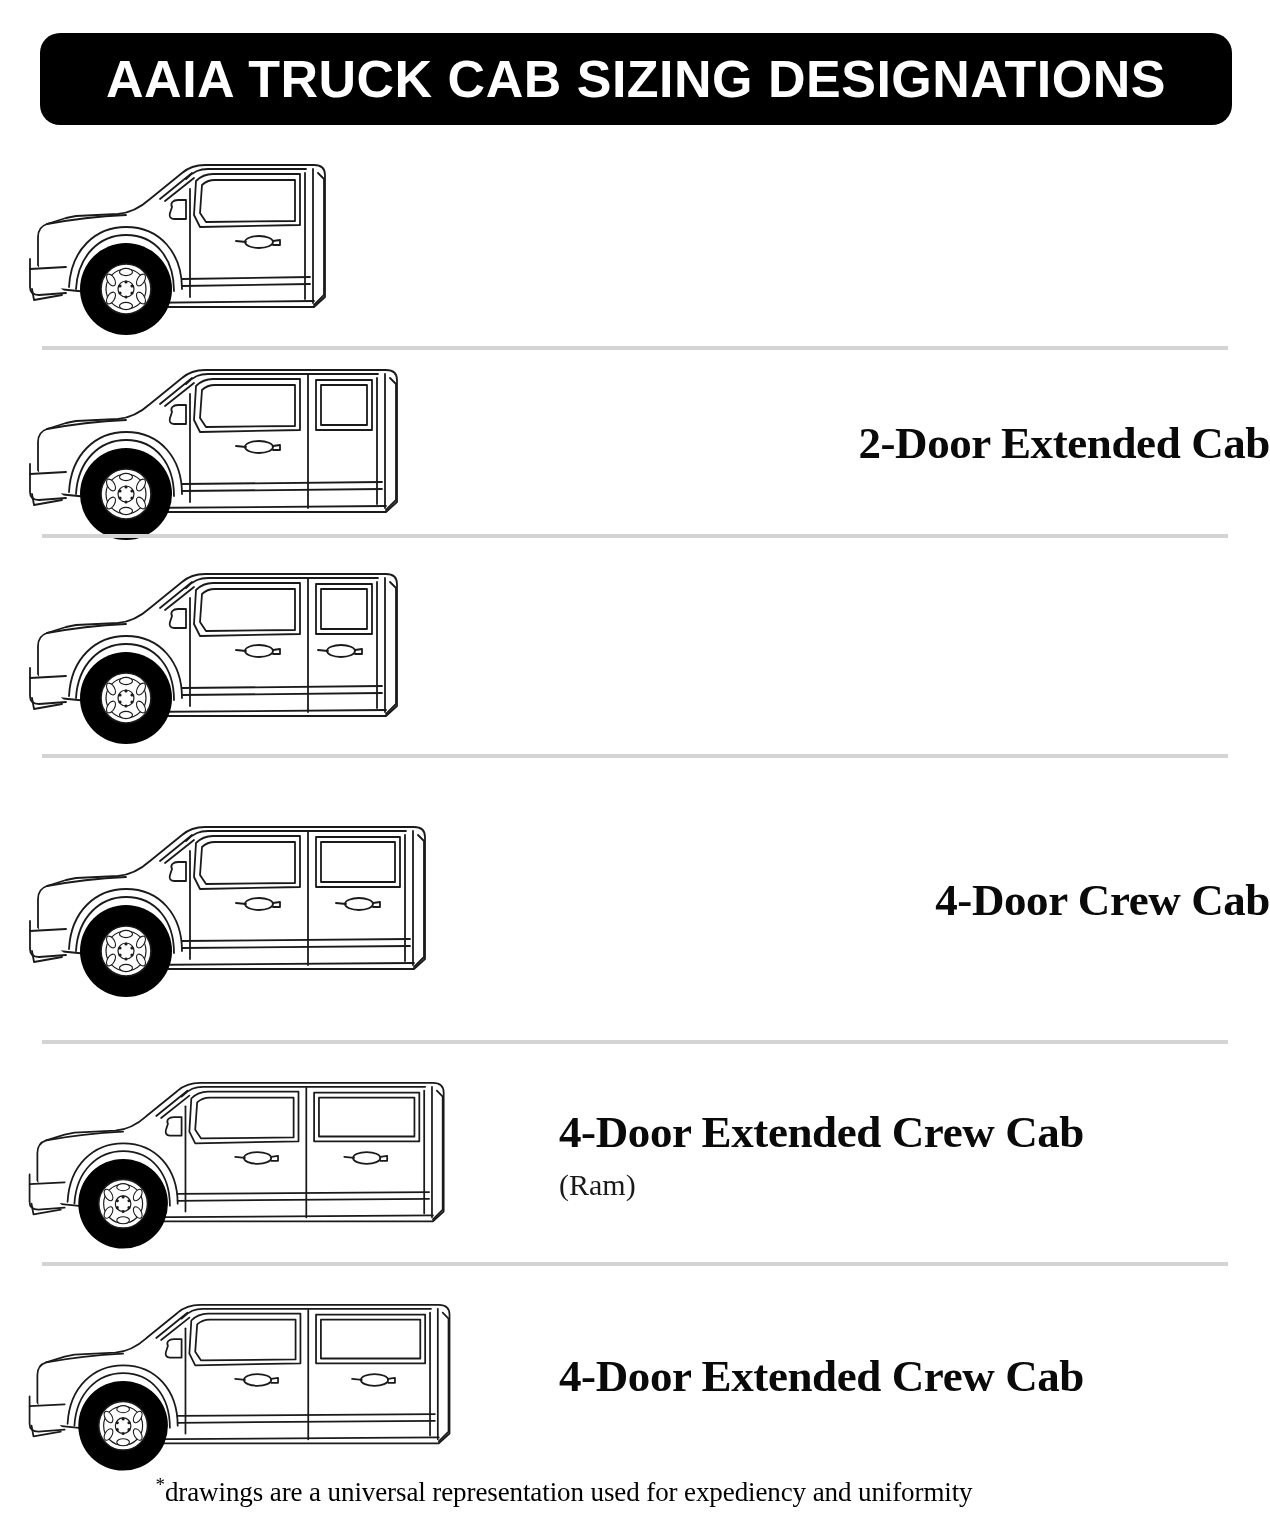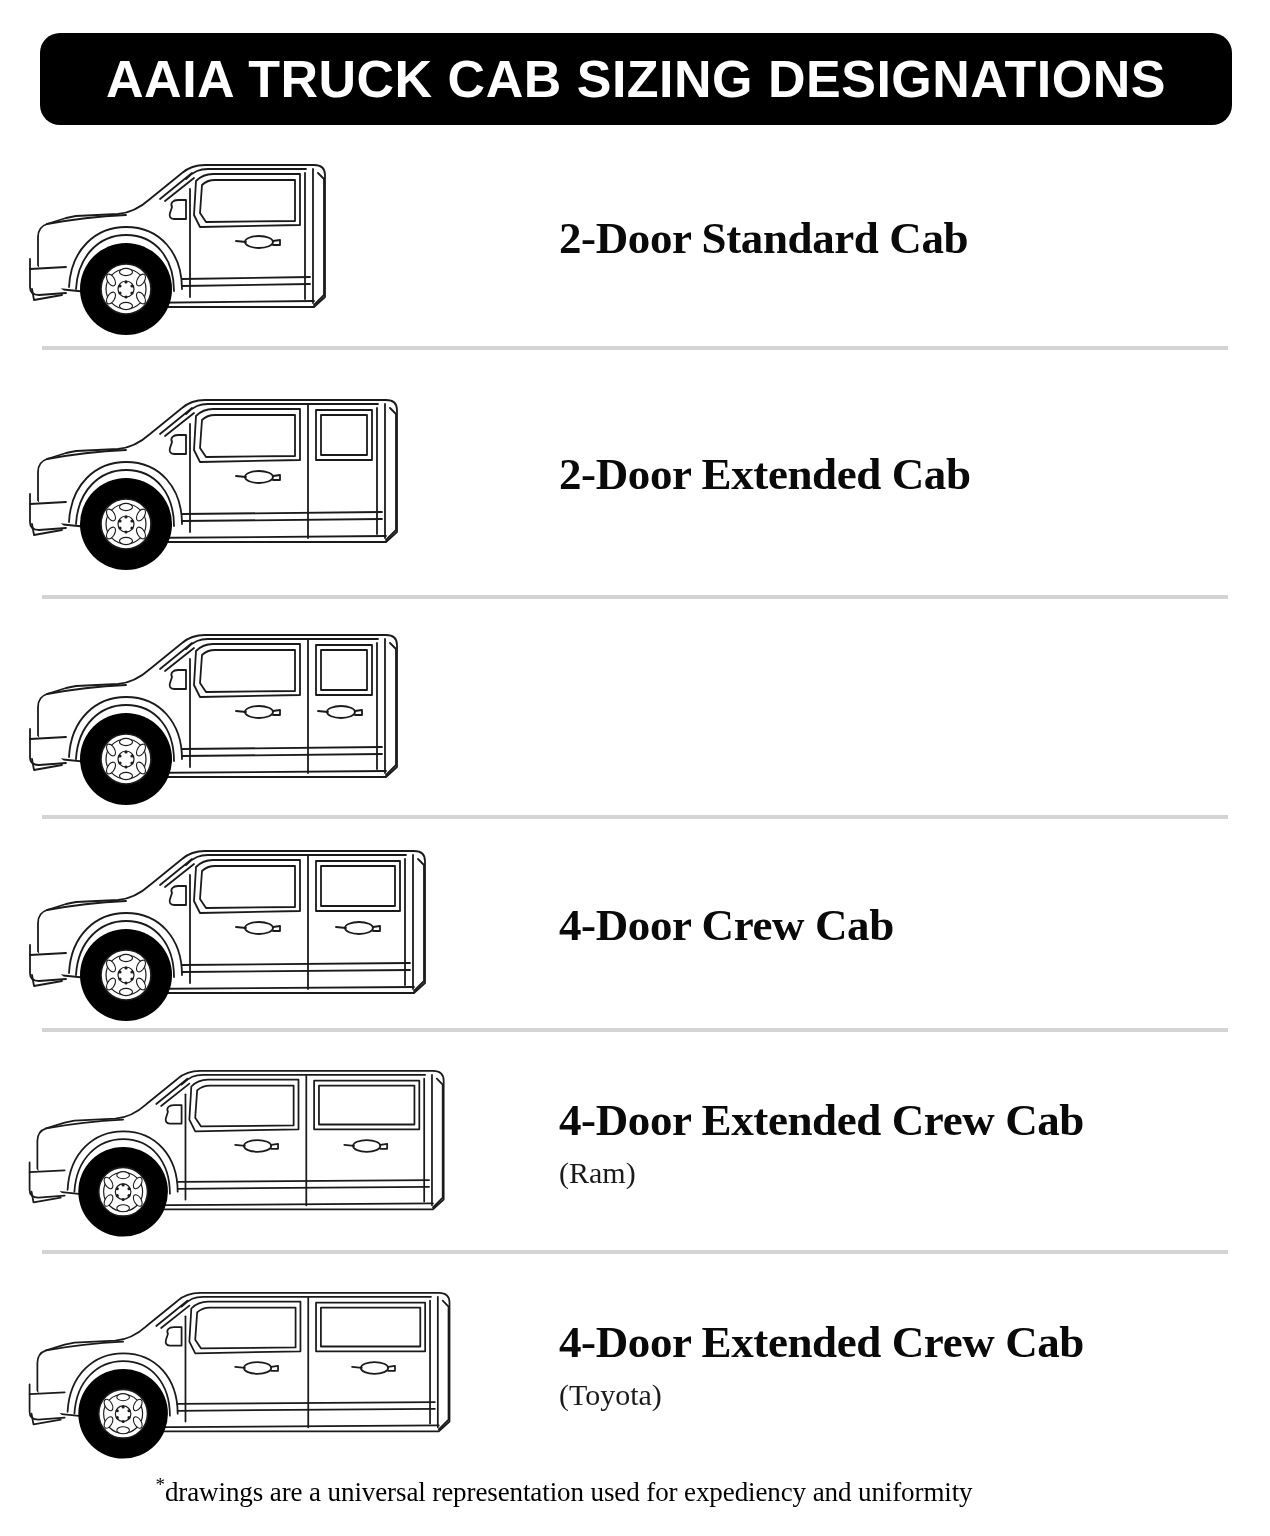--- a/index.html
+++ b/index.html
@@ -163,27 +163,24 @@
               <circle cx="112" cy="145" r="1.6"></circle>
                 <circle cx="118" cy="149" r="1.6"></circle>
               <circle cx="118" cy="156" r="1.6"></circle>
                 <circle cx="112" cy="160" r="1.6"></circle>
               <circle cx="106" cy="156" r="1.6"></circle>
                 <circle cx="106" cy="149" r="1.6"></circle>
             </g>
           </g>
         </svg>
       </div>
-      <div class="label-cell">
-        <div class="label-main">2-Door Standard Cab</div>
-      </div>
       <div class="divider" style="bottom:0;"></div>
     </div>
 
-    <div class="row" style="height:249px;">
+    <div class="row" style="height:188px;text-align:right;">
       <div class="truck-cell">
         <svg width="500" height="205" viewBox="0 0 500 205">
           <g fill="none" stroke="#1a1a1a" stroke-width="1.8" stroke-linejoin="round" stroke-linecap="round">
             <path d="M24,128 L24,100 C24,94 27,89 33,87 L52,81 L62,79 L104,77 C116,76 127,70 136,62 L168,36 C175,30 182,28 191,28 L372,28 C379,28 383,31 383,38 L383,160 L372,170 L118,170 L104,158 L44,152 L26,146 Z" fill="#ffffff"></path>
             <path d="M33,87 C60,82 92,79 112,78"></path>
             <path d="M55,150 C57,112 82,90 112,90 C146,90 168,116 168,152"></path>
             <path d="M62,152 C64,118 86,98 112,98 C142,98 160,122 160,154"></path>
             <path d="M16,122 L16,150 C16,155 19,158 25,158 L52,156" fill="#ffffff"></path>
             <path d="M16,132 L52,130"></path>
             <path d="M18,152 L20,163 L48,158"></path>
@@ -299,21 +296,21 @@
                 <circle cx="112" cy="160" r="1.6"></circle>
               <circle cx="106" cy="156" r="1.6"></circle>
                 <circle cx="106" cy="149" r="1.6"></circle>
             </g>
           </g>
         </svg>
       </div>
       <div class="divider" style="bottom:0;"></div>
     </div>
 
-    <div class="row" style="height:213px;">
+    <div class="row" style="height:286px;text-align:right;">
       <div class="truck-cell">
         <svg width="530" height="205" viewBox="0 0 530 205">
           <g fill="none" stroke="#1a1a1a" stroke-width="1.8" stroke-linejoin="round" stroke-linecap="round">
             <path d="M24,128 L24,100 C24,94 27,89 33,87 L52,81 L62,79 L104,77 C116,76 127,70 136,62 L168,36 C175,30 182,28 191,28 L400,28 C407,28 411,31 411,38 L411,160 L400,170 L118,170 L104,158 L44,152 L26,146 Z" fill="#ffffff"></path>
             <path d="M33,87 C60,82 92,79 112,78"></path>
             <path d="M55,150 C57,112 82,90 112,90 C146,90 168,116 168,152"></path>
             <path d="M62,152 C64,118 86,98 112,98 C142,98 160,122 160,154"></path>
             <path d="M16,122 L16,150 C16,155 19,158 25,158 L52,156" fill="#ffffff"></path>
             <path d="M16,132 L52,130"></path>
             <path d="M18,152 L20,163 L48,158"></path>
@@ -489,21 +486,20 @@
               <circle cx="118" cy="156" r="1.6"></circle>
                 <circle cx="112" cy="160" r="1.6"></circle>
               <circle cx="106" cy="156" r="1.6"></circle>
                 <circle cx="106" cy="149" r="1.6"></circle>
             </g>
           </g>
         </svg>
       </div>
       <div class="label-cell">
         <div class="label-main">4-Door Extended Crew Cab</div>
-        <div class="label-sub">(Toyota)</div>
       </div>
     </div>
 
   </div>
 
   <div class="footnote">
     <span class="star">*</span><span>drawings are a universal representation used for expediency and uniformity</span>
   </div>
 
 </div>

